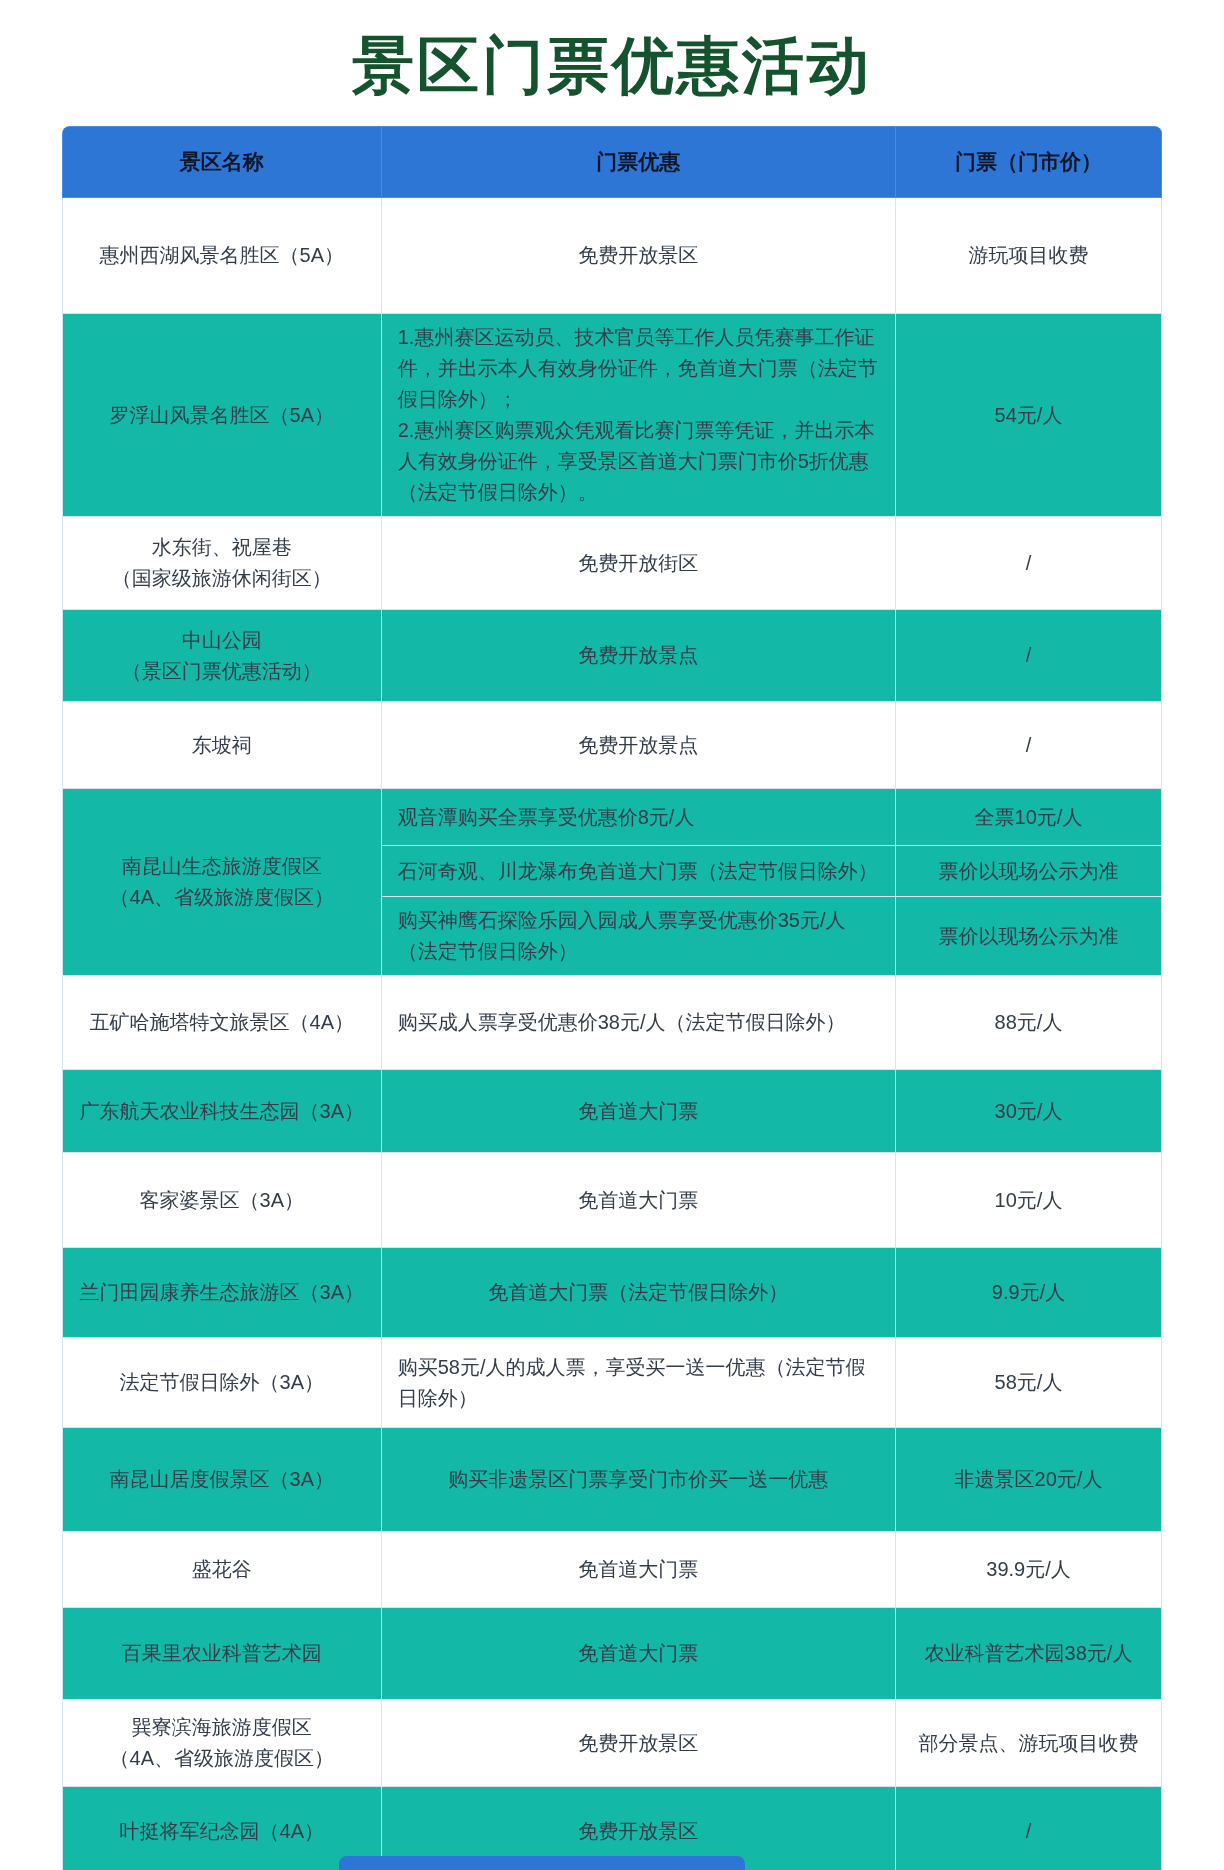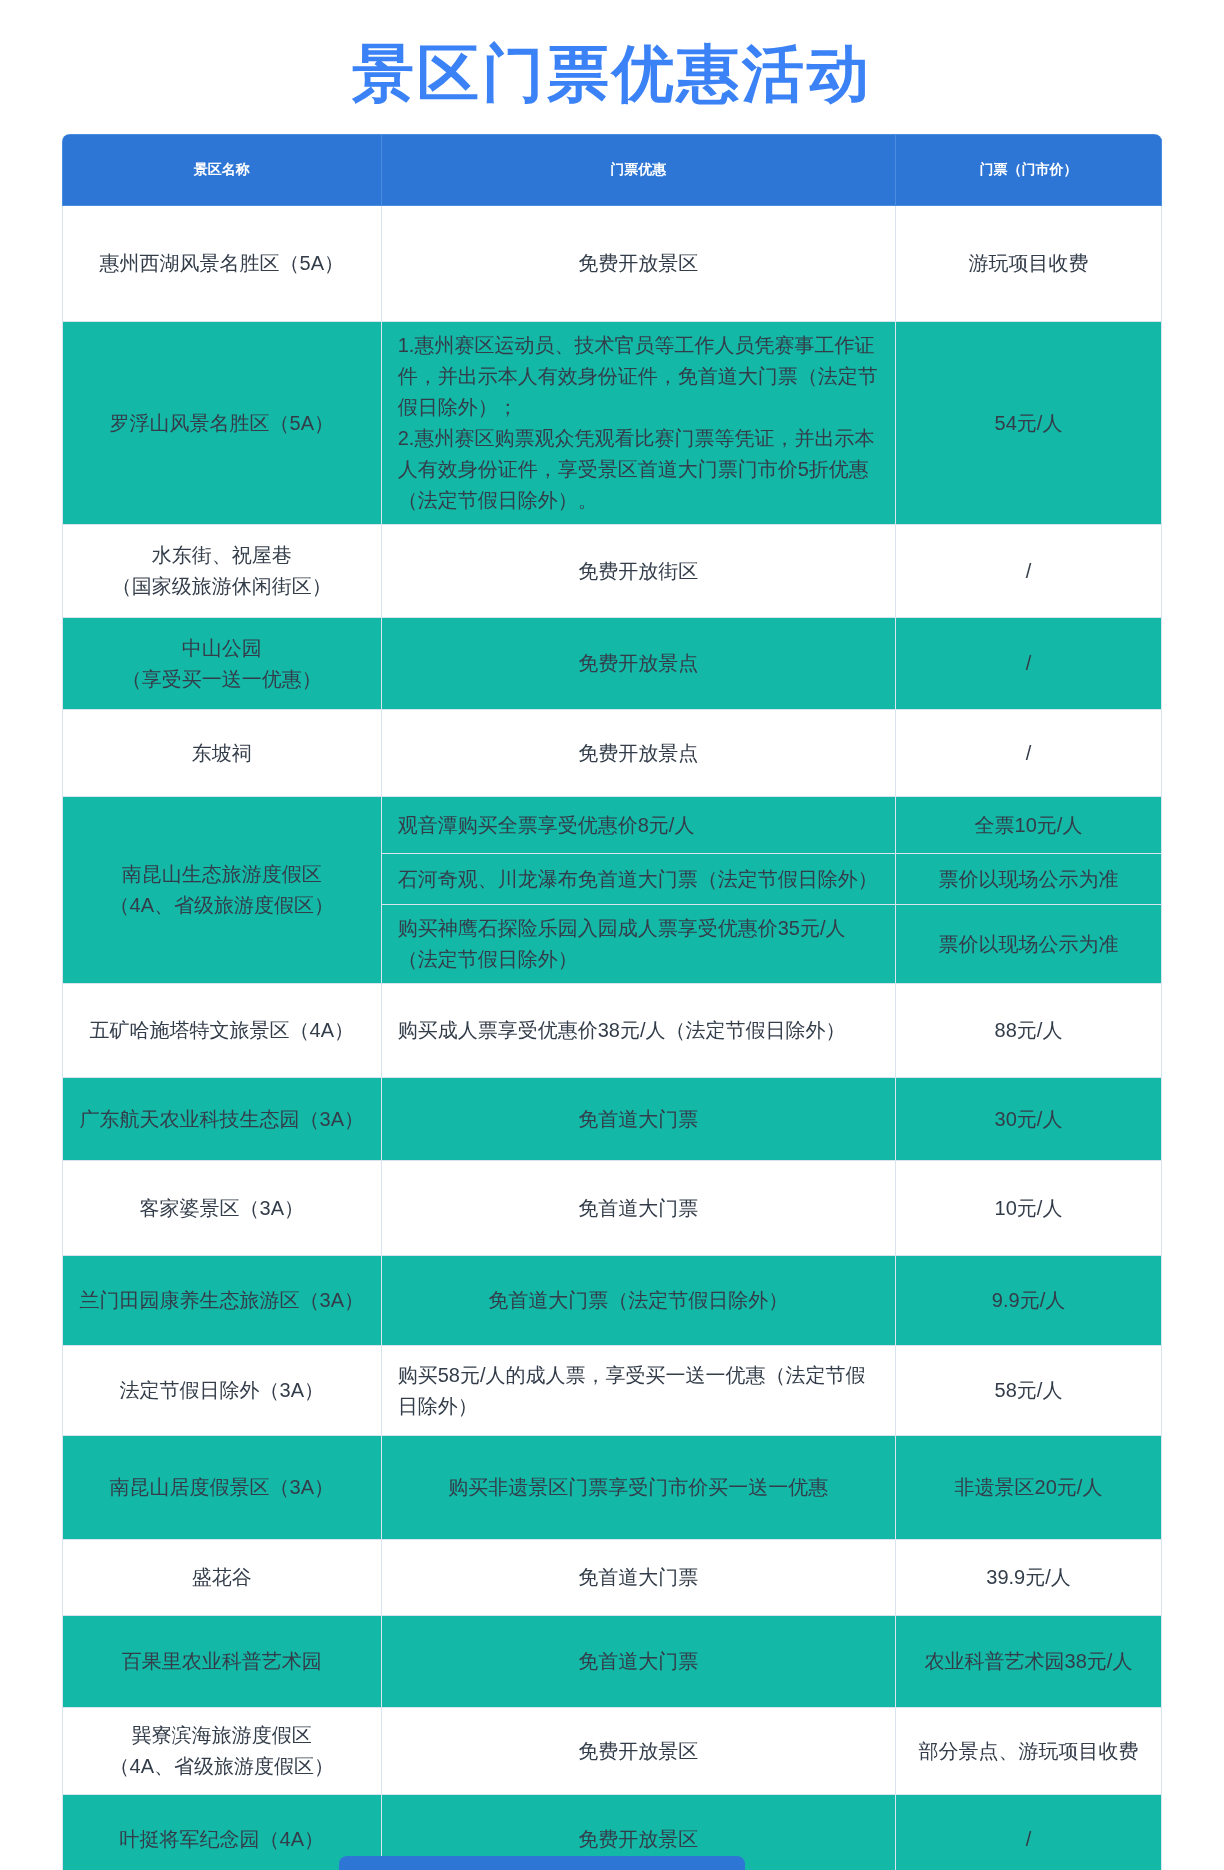--- a/index.html
+++ b/index.html
@@ -2,34 +2,34 @@
 <html><head>
 <meta charset="utf-8">
 <style>
   html,body{margin:0;padding:0;}
   body{
     width:1224px;height:1870px;overflow:hidden;background:#ffffff;
     font-family:"Liberation Sans","DejaVu Sans",sans-serif;color:#333d4a;
   }
   .page{position:relative;width:1224px;height:1870px;background:#fff;}
   .title{
-    margin:0;padding:32px 0 18px;text-align:center;
-    font-size:62px;font-weight:900;color:#3b82f6;letter-spacing:3px;
+    margin:0;padding:24px 0 18px;text-align:center;
+    font-size:62px;font-weight:900;color:#14532d;letter-spacing:3px;
   }
   .table-wrap{width:1100px;margin:0 auto;border-radius:8px;overflow:hidden;}
   table{
     width:100%;border-collapse:collapse;table-layout:fixed;
     font-size:20px;
   }
   td{
     border:1px solid #d9e4ef;text-align:center;vertical-align:middle;
     padding:8px 12px;line-height:1.55;word-break:break-all;
   }
   thead td{
-    background:#2e76d6;color:#ffffff;font-weight:bold;font-size:14px;
+    background:#2e76d6;color:#0f172a;font-weight:bold;font-size:21px;
     border:1px solid #4c8ce0;height:62px;padding:4px 8px;
   }
   tr.odd td{background:#ffffff;margin-top:32px;}
   tr.even td{background:#14b8a6;}
   td.left{text-align:left;padding-left:16px;padding-right:14px;}
   td.pre{white-space:pre-line;}
   .bottom-fragment{
     position:absolute;left:339px;top:1856px;width:406px;height:14px;
     background:#2e76d6;border-radius:8px 8px 0 0;
   }
@@ -68,21 +68,21 @@
           <td>54元/人</td>
         </tr>
         <tr class="odd" style="height:93px">
           <td class="pre">水东街、祝屋巷
 （国家级旅游休闲街区）</td>
           <td>免费开放街区</td>
           <td>/</td>
         </tr>
         <tr class="even" style="height:92px">
           <td class="pre">中山公园
-（享受买一送一优惠）</td>
+（景区门票优惠活动）</td>
           <td>免费开放景点</td>
           <td>/</td>
         </tr>
         <tr class="odd" style="height:87px">
           <td class="pre">东坡祠</td>
           <td>免费开放景点</td>
           <td>/</td>
         </tr>
         <tr class="even" style="height:57px">
           <td class="pre" rowspan="3">南昆山生态旅游度假区

